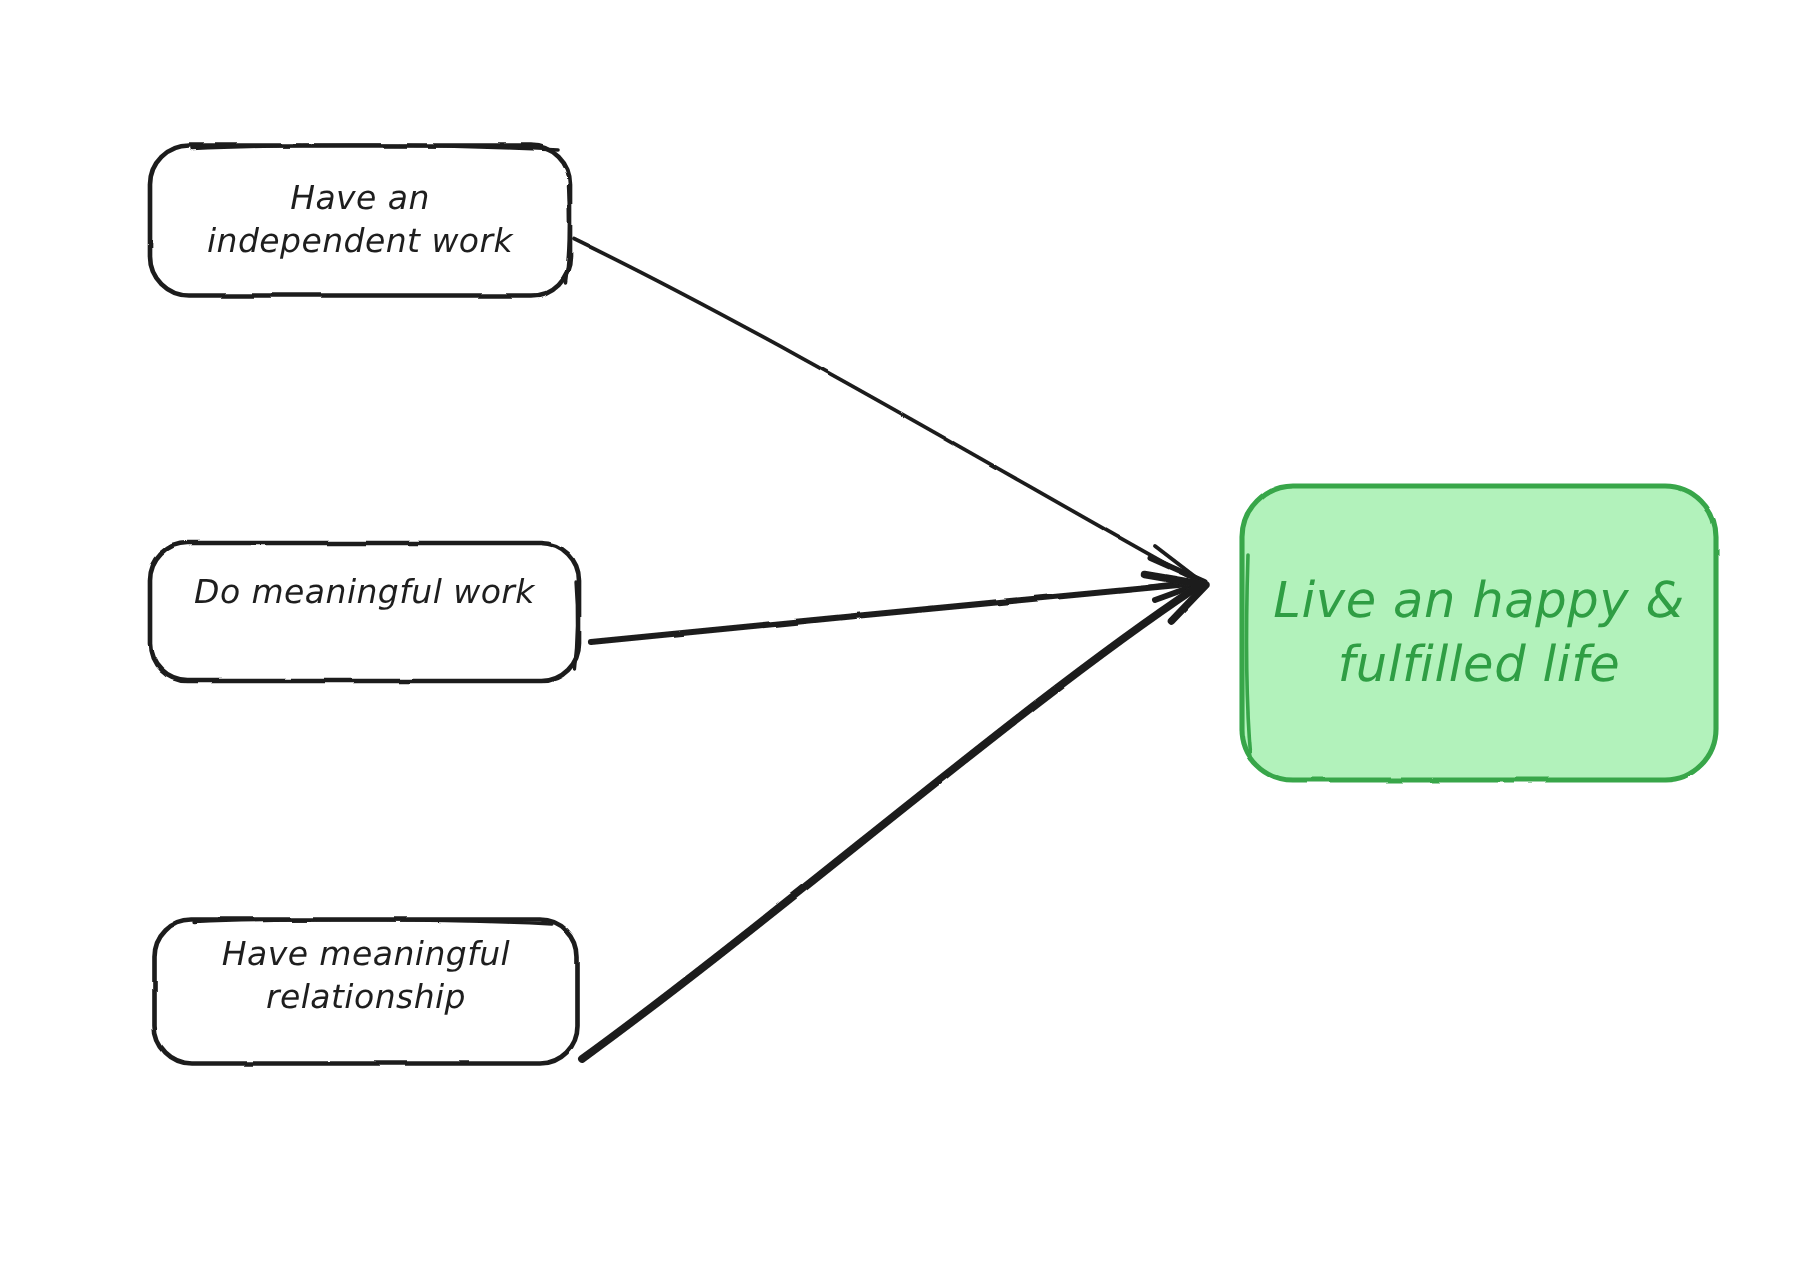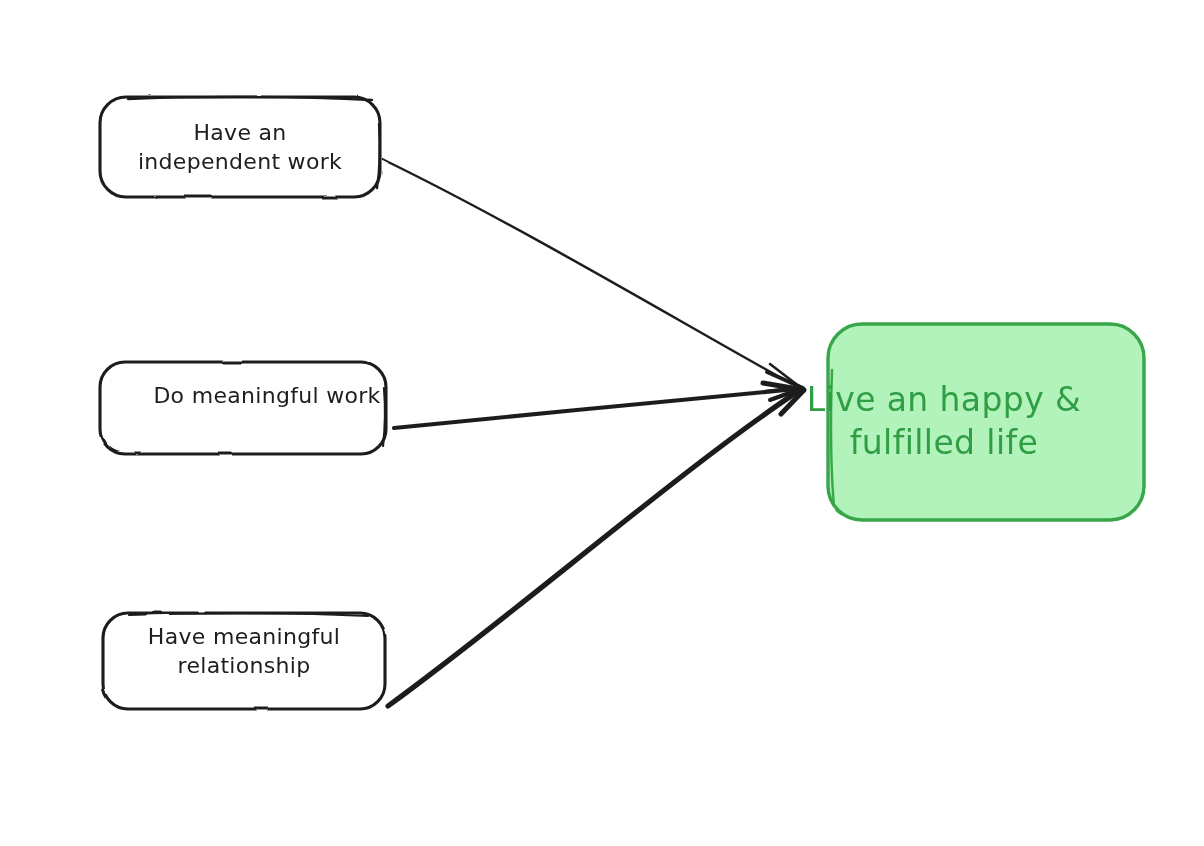--- a/index.html
+++ b/index.html
@@ -22,37 +22,38 @@
     height: 846px;
   }
   .node-label {
     position: absolute;
     display: flex;
     align-items: center;
     justify-content: center;
     text-align: center;
     pointer-events: none;
     white-space: pre-line;
+    font-style: italic;
   }
   .src-label {
     color: #1e1e1e;
     font-size: 22px;
     line-height: 1.32;
     letter-spacing: 0.3px;
   }
   .goal-label {
     color: #2f9e44;
     font-size: 33px;
     line-height: 1.30;
     letter-spacing: 0.4px;
   }
   #node-independent-work  { left: 100px; top: 97px;  width: 280px; height: 100px; }
-  #node-meaningful-work   { left: 100px; top: 362px; width: 286px; height: 68px; padding-left: 24px; }
+  #node-meaningful-work   { left: 100px; top: 362px; width: 286px; height: 68px; }
   #node-relationship      { left: 103px; top: 613px; width: 282px; height: 76px; }
-  #node-goal              { left: 786px; top: 324px; width: 316px; height: 196px; }
+  #node-goal              { left: 828px; top: 324px; width: 316px; height: 196px; }
 </style>
 </head>
 <body>
 
 <svg id="canvas" viewBox="0 0 1204 846">
   <defs>
     <filter id="rough" x="-12%" y="-12%" width="124%" height="124%">
       <feTurbulence type="fractalNoise" baseFrequency="0.028" numOctaves="3" seed="7" result="noise"></feTurbulence>
       <feDisplacementMap in="SourceGraphic" in2="noise" scale="2.1" xChannelSelector="R" yChannelSelector="G"></feDisplacementMap>
     </filter>

